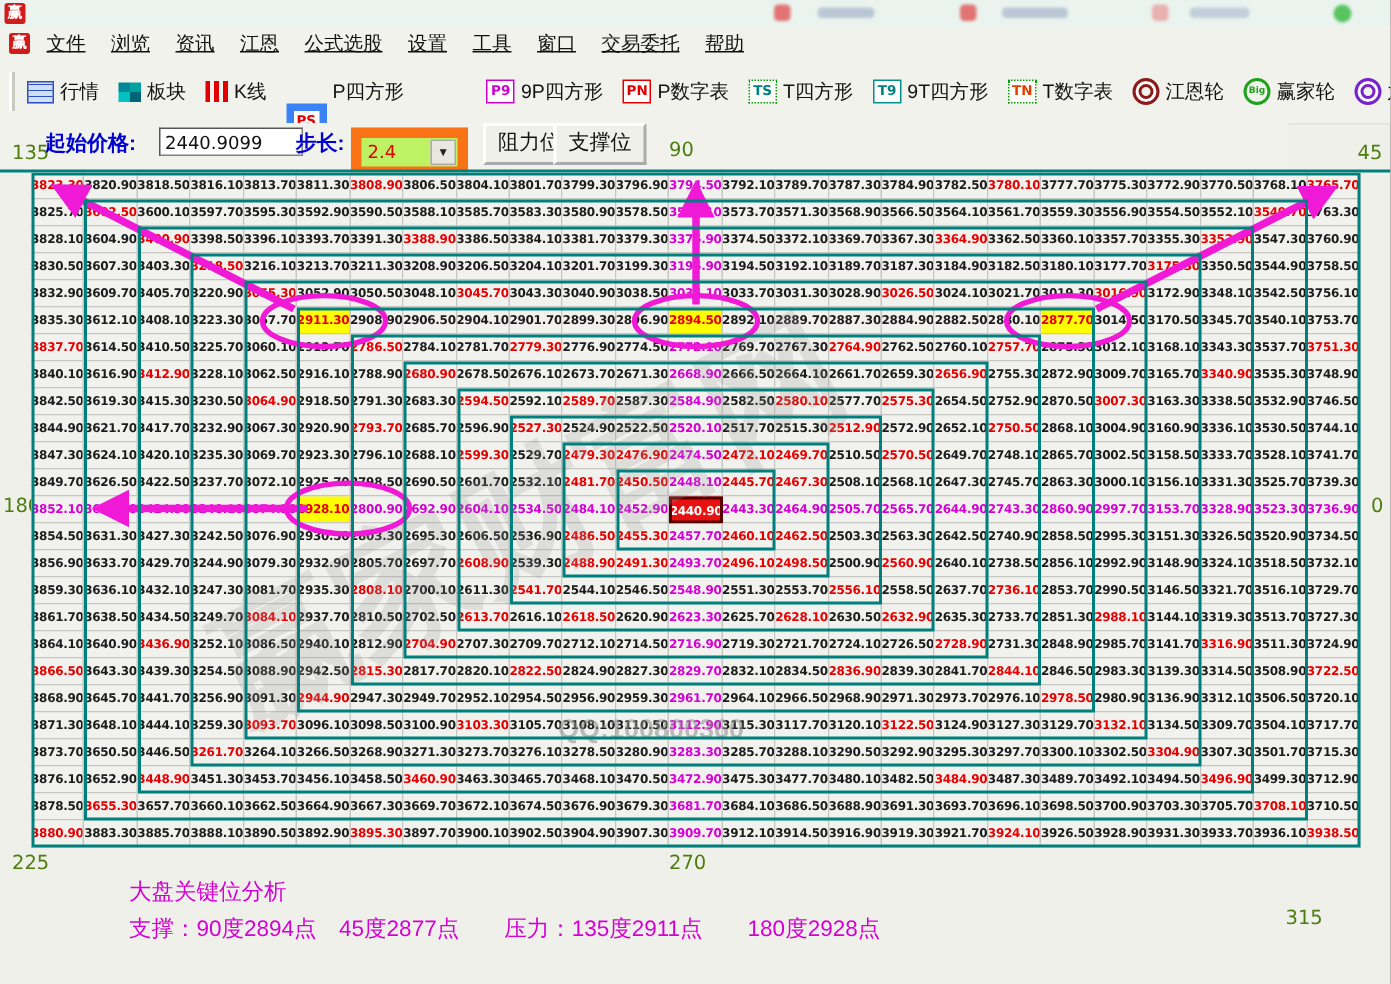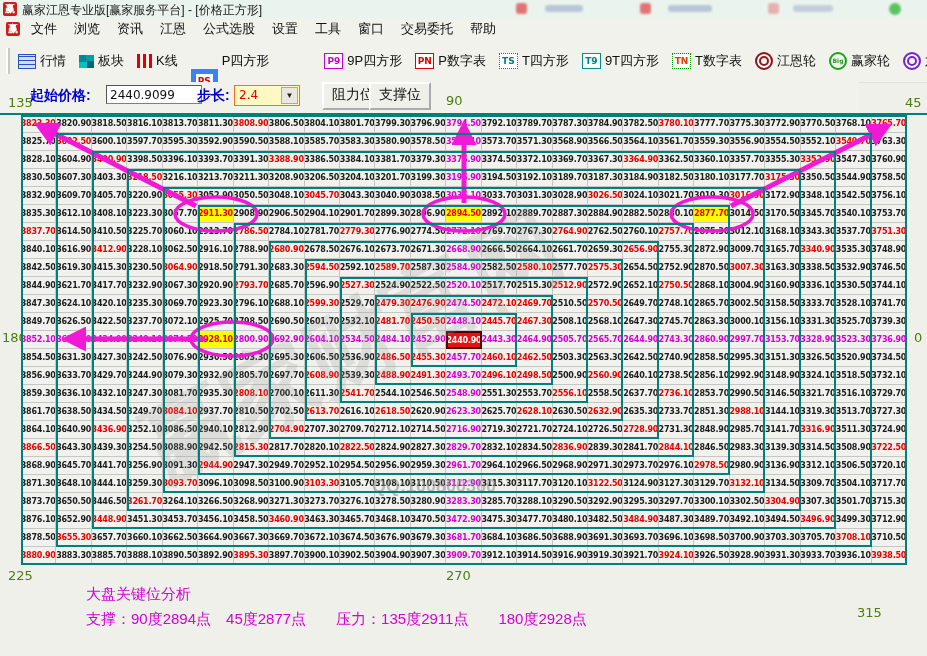--- a/index.html
+++ b/index.html
@@ -7,21 +7,21 @@
        font-family:"Liberation Sans","DejaVu Sans",sans-serif;}
   
   #titlebar{position:absolute;left:0;top:0;width:927px;height:18px;background:#eaf3ee;border-bottom:1px solid #b9b9b2;}
   #applogo{position:absolute;left:3px;top:2px;width:14px;height:14px;background:#d21c1c;color:#fff;
            font-size:10px;font-weight:bold;text-align:center;line-height:14px;border-radius:2px;}
   #wintitle{position:absolute;left:22px;top:2px;font-size:12px;color:#1a1a1a;white-space:nowrap;}
   .blob{position:absolute;top:3px;border-radius:3px;filter:blur(1px);opacity:.8;}
   
   #menubar{position:absolute;left:0;top:18px;width:927px;height:22px;background:#f1f2ec;border-bottom:1px solid #dcdcd2;display:flex;align-items:center;}
   #menulogo{width:14px;height:14px;background:#d21c1c;color:#fff;font-size:10px;font-weight:bold;text-align:center;line-height:14px;border-radius:2px;margin:0 8px 0 6px;}
-  .menu-item{font-size:13px;color:#111;padding:0 14px 0 3px;cursor:default;}
+  .menu-item{font-size:13px;color:#111;padding:0 14px 0 3px;cursor:default;text-decoration:underline;}
   #toolbar{position:absolute;left:0;top:40px;width:927px;height:42px;background:#f1f2ec;border-bottom:1px solid #e2e2d8;display:flex;align-items:center;}
   #toolgrip{width:3px;height:26px;border-left:2px solid #fff;border-right:2px solid #c9c9c0;margin:0 8px 0 6px;}
   .tool-item{display:flex;align-items:center;margin-right:13px;cursor:default;}
   .tool-item .lbl{font-size:13px;color:#111;margin-left:4px;white-space:nowrap;}
   .gicon{display:inline-flex;align-items:center;justify-content:center;}
   .badge{width:17px;height:14px;font:bold 9px "DejaVu Sans",sans-serif;text-align:center;line-height:14px;background:#fdfdfb;}
   .b-ps{border:5px solid #3b82f6;color:#e00000;margin-top:40px;}
   .b-p9{border:1px solid #cc00cc;color:#cc00cc;margin-left:42px;}
   .b-pn{border:1px solid #e00000;color:#e00000;}
   .b-ts{border:1px dotted #00a000;color:#008080;}
@@ -35,21 +35,21 @@
       repeating-linear-gradient(90deg,#e00000 0 3px,transparent 3px 6px);}
   .ring-icon{width:14px;height:14px;border-radius:50%;}
   .r-gann{border:2px solid #8b1a1a;box-shadow:inset 0 0 0 2px #fff,inset 0 0 0 4px #8b1a1a;}
   .r-win{border:2px solid #1fa11f;color:#1fa11f;font:bold 6px "DejaVu Sans",sans-serif;text-align:center;line-height:10px;}
   .r-hex{border:2px solid #7722cc;box-shadow:inset 0 0 0 2px #fff,inset 0 0 0 4px #7722cc;}
   
   #controls{position:absolute;left:0;top:82px;width:859px;height:31px;background:#f1f2ec;}
   .blue-lbl{position:absolute;font:bold 14px "Liberation Sans",sans-serif;color:#0000d0;}
   #startprice-input{position:absolute;left:106px;top:3px;width:88px;height:17px;border:1px solid #808080;
       border-top-color:#555;border-left-color:#555;background:#fff;font:12px "DejaVu Sans",sans-serif;color:#111;padding:0 3px;}
-  #stepbox{position:absolute;left:234px;top:3px;width:64px;height:19px;background:#fef9c3;border:1px solid #f97316;}
+  #stepbox{position:absolute;left:234px;top:3px;width:64px;height:19px;background:#bef264;border:7px solid #f97316;}
   #stepval{position:absolute;left:4px;top:2px;font:12px "DejaVu Sans",sans-serif;color:#e00000;}
   #steparrow{position:absolute;right:1px;top:1px;width:15px;height:15px;background:#e8e8e0;border:1px solid #aaa;
       font-size:8px;text-align:center;line-height:15px;color:#222;}
   .btn3d{position:absolute;top:0px;width:58px;height:24px;background:#f0f0ea;border:2px outset #fff;
       font:14px "Liberation Sans",sans-serif;color:#111;text-align:center;line-height:20px;cursor:default;}
   #chart-analysis-title{position:absolute;left:502px;top:2px;font:16px "Liberation Sans",sans-serif;color:#d400d4;margin-top:41px;}
   #toprule{position:absolute;left:0;top:113px;width:927px;height:2px;background:#00807d;}
   
   .angle-lbl{position:absolute;font:13px "DejaVu Sans",sans-serif;color:#4d7c0f;}
   
@@ -73,21 +73,20 @@
   #footer-levels{position:absolute;left:86px;top:610px;font:15px "Liberation Sans",sans-serif;color:#d400d4;}
   #overlay{position:absolute;left:0;top:0;pointer-events:none;}
 </style>
 </head>
 <body>
 
 <div id="win">
 
   <div id="titlebar">
     <div id="applogo">赢</div>
-    <span id="wintitle">赢家江恩专业版[赢家服务平台] - [价格正方形]</span>
     <div class="blob" style="left:516px;width:11px;height:11px;background:#e05555;"></div>
     <div class="blob" style="left:545px;width:38px;height:7px;top:5px;background:#aebdd0;"></div>
     <div class="blob" style="left:640px;width:11px;height:11px;background:#e05555;"></div>
     <div class="blob" style="left:668px;width:44px;height:7px;top:5px;background:#aebdd0;"></div>
     <div class="blob" style="left:768px;width:11px;height:11px;background:#e8a0a0;"></div>
     <div class="blob" style="left:793px;width:40px;height:7px;top:5px;background:#b9c6d6;"></div>
     <div class="blob" style="left:889px;width:12px;height:12px;border-radius:50%;background:#34b93c;"></div>
   </div>
 
   <div id="menubar">

